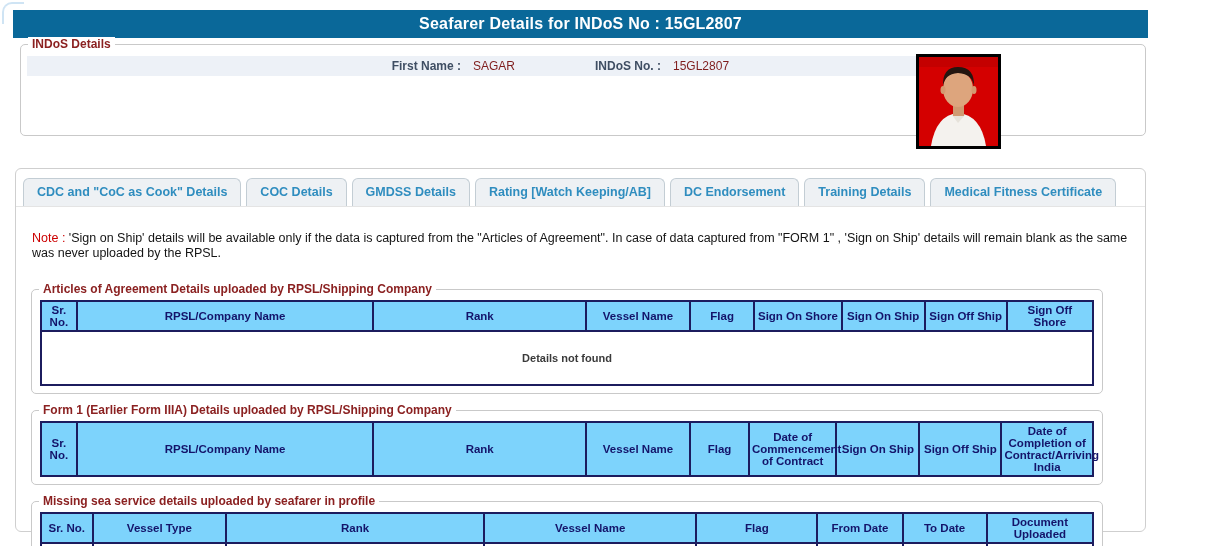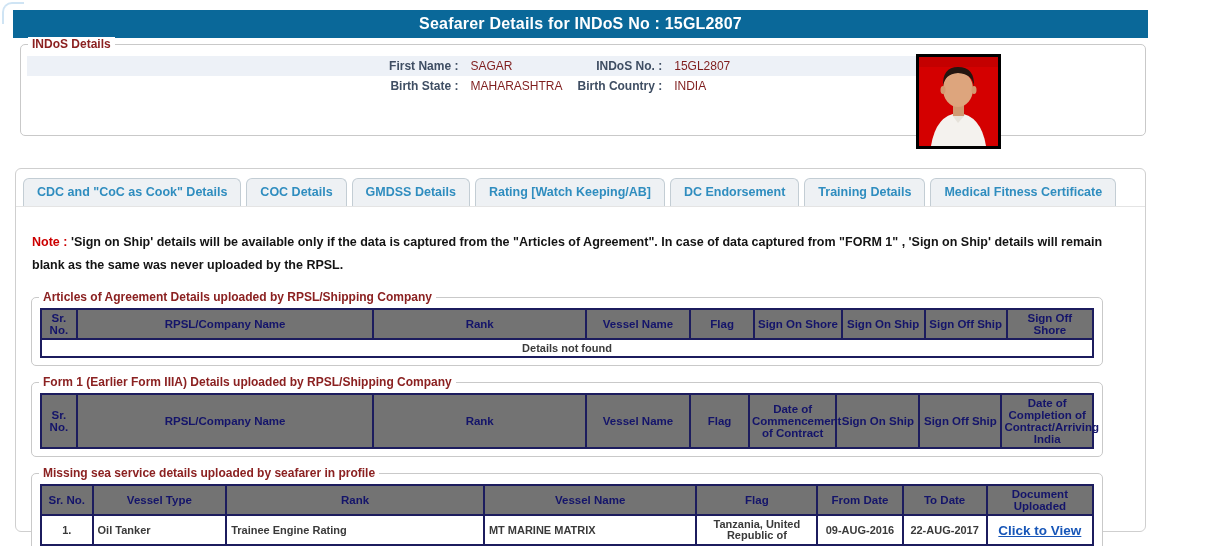--- a/index.html
+++ b/index.html
@@ -31,31 +31,31 @@
   
   .main-box { position:absolute; left:15px; top:168px; width:1131px; height:364px;
     border:1px solid #cfcfcf; border-radius:6px; background:#fff; }
   .tab-strip { padding:9px 0 0 7px; border-bottom:1px solid #e4e4e4; display:flex; gap:5px; }
   .tab { display:inline-block; padding:6px 13px 7px; font-size:12.5px; font-weight:bold;
     color:#2f8dbf; background:#eef1f4; border:1px solid #c3cdd4; border-bottom:none;
     border-radius:6px 6px 0 0; margin-bottom:0; cursor:pointer; }
   .tab.active { background:#fff; color:#ee8d0e; border:1px solid #f5b94e; border-bottom:1px solid #fff;
     margin-bottom:-1px; }
 
-  .note { margin:24px 16px 0 16px; font-size:12.5px; font-weight:bold; color:#141414; line-height:23px; }
+  .note { margin:24px 16px 0 16px; font-size:12.5px; font-weight:normal; color:#141414; line-height:15px; }
   .note .note-label { color:#cc0000; }
 
   .section { margin:16px 42px 0 15px; padding:10px 8px 7px 8px; }
-  .sec-articles { margin-top:20px; }
+  .sec-articles { margin-top:28px; }
 
   table.data { width:100%; border-collapse:collapse; border:2px solid #1c1c5e;
     background:#fff; table-layout:fixed; }
-  table.data th { background:#737373; color:#14146a; font-weight:bold; font-size:11.5px;
+  table.data th { background:#7dd3fc; color:#14146a; font-weight:bold; font-size:11.5px;
     border:2px solid #1c1c5e; padding:2px 2px; text-align:center; line-height:12px; }
-  table.data td { border:2px solid #1c1c5e; font-size:11px; color:#3a3a3a; padding:2px 4px; }
+  table.data td { border:2px solid #1c1c5e; font-size:11px; color:#3a3a3a; padding:20px 4px; }
   td.empty-msg { text-align:center; color:#cc0000; font-weight:bold; font-size:12.5px; padding:1px; }
   table.data td.ctr { text-align:center; font-weight:bold; }
   table.data td.lft { text-align:left; font-weight:bold; }
   td.flag-cell { font-size:10px; line-height:11px; text-align:center; font-weight:bold; }
   .missing-row td { height:30px; }
   a.doc-link { color:#1756b8; font-size:13.5px; text-decoration:underline; }
 
   
   .t1 .w1{width:3.4%}.t1 .w2{width:28.2%}.t1 .w3{width:20.2%}.t1 .w4{width:9.9%}.t1 .w5{width:6.1%}
   .t1 .w6{width:8.3%}.t1 .w7{width:7.9%}.t1 .w8{width:7.8%}.t1 .w9{width:8.2%}
@@ -73,26 +73,20 @@
 
 <div class="fieldset indos-box">
   <span class="legend">INDoS Details</span>
   <table class="indos-table">
     <tbody>
         <tr>
       <td class="lbl c-l1">First Name :</td>
       <td class="val c-v1">SAGAR</td>
       <td class="lbl c-l2">INDoS No. :</td>
       <td class="val c-v2">15GL2807</td>
-    </tr>
-    <tr>
-      <td class="lbl">Birth State :</td>
-      <td class="val">MAHARASHTRA</td>
-      <td class="lbl">Birth Country :</td>
-      <td class="val">INDIA</td>
     </tr>
   </tbody>
     </table>
   <div class="photo">
     <svg viewBox="0 0 79 89" preserveAspectRatio="none">
       <rect x="0" y="0" width="79" height="89" fill="#d40000"></rect>
       <rect x="0" y="0" width="79" height="10" fill="#c40000"></rect>
       <path d="M12,89 Q17,58 39,56 Q62,58 67,89 Z" fill="#f4f2ee"></path>
       <path d="M33,58 L39,66 L46,58 Z" fill="#e6e2da"></path>
       <rect x="34" y="46" width="11" height="13" fill="#cf9a72"></rect>

